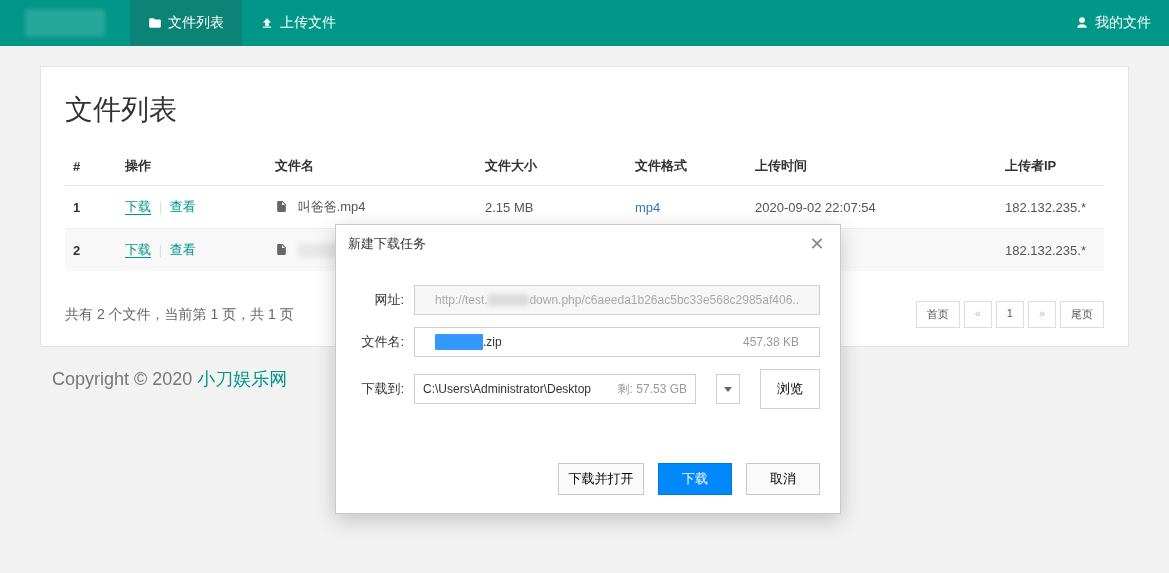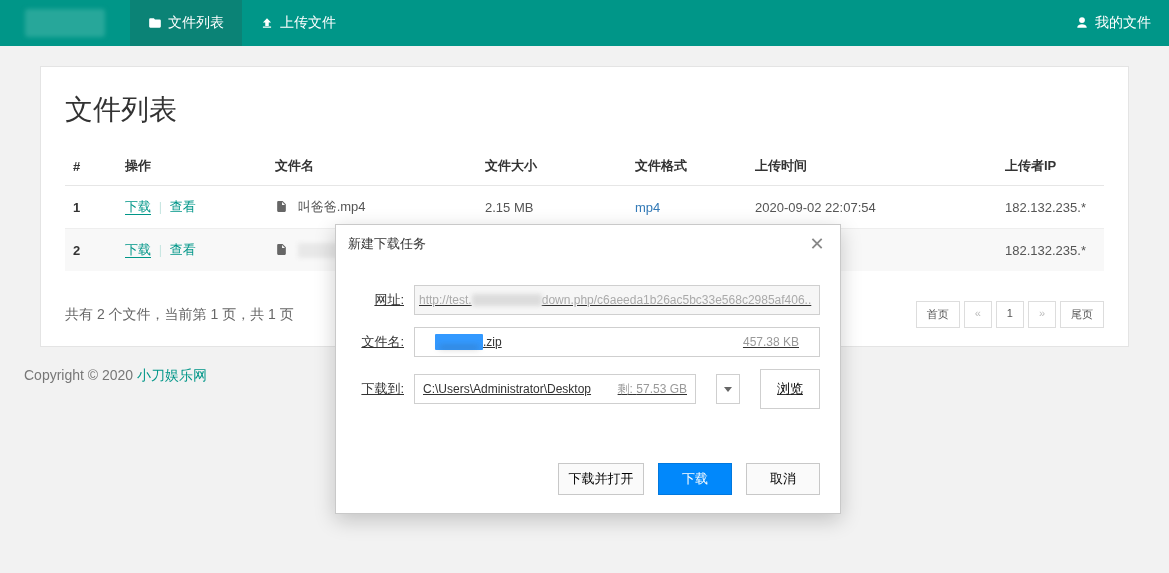--- a/index.html
+++ b/index.html
@@ -101,23 +101,23 @@
     border: 1px solid #ddd;
     background: #fff;
     padding: 5px 10px;
     font-size: 11px;
     color: #555;
     cursor: pointer;
   }
   .pagi .pbtn.disabled { color: #bbb; }
   
   .copyright {
-    margin: 20px 24px;
+    margin: 20px 52px;
     color: #777;
-    font-size: 14px;
+    font-size: 18px;
   }
   .copyright a { color: #009688; text-decoration: none; }
 
   
   .dialog {
     position: absolute;
     left: 335px;
     top: 224px;
     width: 506px;
     background: #fff;
@@ -134,39 +134,38 @@
   .dlg-close {
     margin-left: auto;
     width: 22px; height:22px;
     display:flex;align-items:center;justify-content:center;
     cursor:pointer;
     color:#888;
     font-size:18px;
   }
   .dlg-body {
     padding: 10px 20px 4px 20px;
-    text-decoration: underline;
   }
   .dlg-row {
     display: flex;
     align-items: center;
     margin: 12px 0;
     gap: 10px;
   }
   .dlg-label {
     width: 48px;
     font-size: 13px;
     color: #333;
     text-align: right;
   }
   .dlg-input {
     flex: 1;
     height: 30px;
     border: 1px solid #cfcfcf;
-    padding: 0 4px;
+    padding: 0 20px;
     font-size: 12px;
     color: #333;
   }
   .dlg-input.readonly { background:#f6f6f6; color:#aaa; }
   .url-blur {
     display:inline-block; width:70px; height:12px; background:#dcdcdc; border-radius:2px; filter:blur(2px); vertical-align:middle;
   }
   .fn-wrap {
     flex:1; height:30px; border:1px solid #cfcfcf; display:flex; align-items:center; padding:0 20px; font-size:12px; color:#333;
   }

